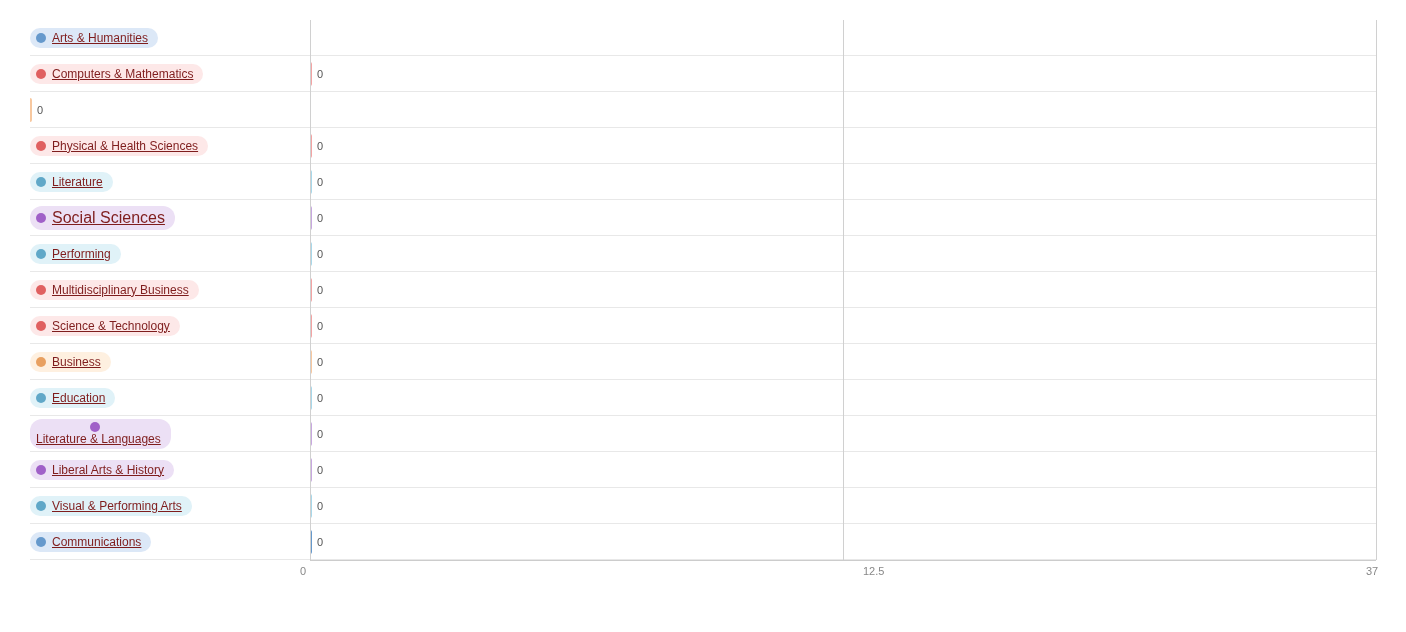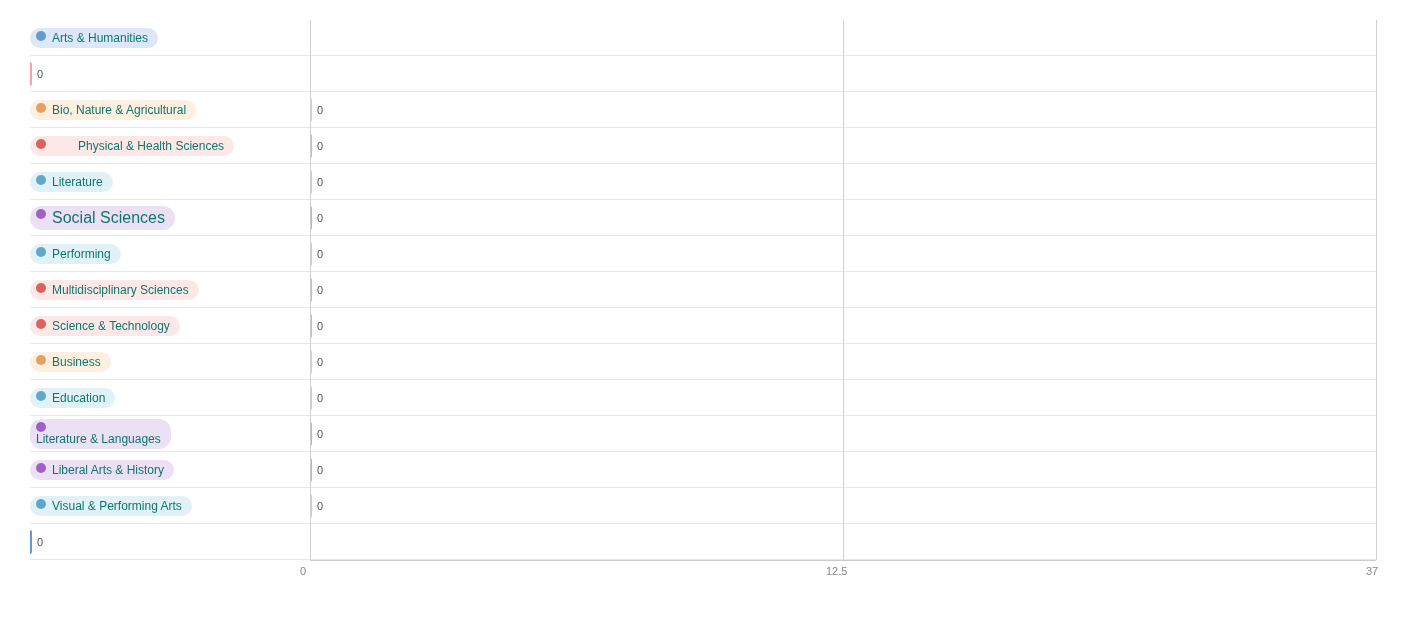--- a/index.html
+++ b/index.html
@@ -42,25 +42,27 @@
       width: 280px;
       min-width: 280px;
       display: flex;
       align-items: center;
       padding-right: 4px;
       position: relative;
       z-index: 2;
     }
     .label-pill {
       display: flex;
+      align-items: center;
       border-radius: 12px;
       padding: 3px 10px 3px 6px;
       font-size: 12px;
-      color: #0f766e;
+      color: #7f1d1d;
       white-space: nowrap;
+      text-decoration: underline;
     }
     .label-dot {
       width: 10px;
       height: 10px;
       border-radius: 50%;
       margin-right: 6px;
       flex-shrink: 0;
     }
     .bar-section {
       flex: 1;
@@ -144,42 +146,42 @@
 
   <div class="bar-row">
         <div class="label-container">
           <div class="label-pill pill-arts">
             <div class="label-dot dot-arts"></div>
             <span style="font-size: 12px;">Arts &amp; Humanities</span>
           </div>
         </div>
       </div>
       <div class="bar-row">
+        <div class="label-container">
+          <div class="label-pill pill-comp">
+            <div class="label-dot dot-comp"></div>
+            <span style="font-size: 12px;">Computers &amp; Mathematics</span>
+          </div>
+        </div>
         <div class="bar-section">
           <div class="bar" style="width: 2px; min-width: 2px; background: rgb(244, 164, 164);"></div>
           <span class="bar-value">0</span>
         </div>
       </div>
       <div class="bar-row">
-        <div class="label-container">
-          <div class="label-pill pill-bio">
-            <div class="label-dot dot-bio"></div>
-            <span style="font-size: 12px;">Bio, Nature &amp; Agricultural</span>
-          </div>
-        </div>
         <div class="bar-section">
           <div class="bar" style="width: 2px; min-width: 2px; background: rgb(247, 200, 160);"></div>
           <span class="bar-value">0</span>
         </div>
       </div>
       <div class="bar-row">
         <div class="label-container">
           <div class="label-pill pill-phys">
             <div class="label-dot dot-phys"></div>
-            <span style="font-size: 12px; margin-left: 26px;">Physical &amp; Health Sciences</span>
+            <span style="font-size: 12px;">Physical &amp; Health Sciences</span>
           </div>
         </div>
         <div class="bar-section">
           <div class="bar" style="width: 2px; min-width: 2px; background: rgb(244, 164, 164);"></div>
           <span class="bar-value">0</span>
         </div>
       </div>
       <div class="bar-row">
         <div class="label-container">
           <div class="label-pill pill-psy">
@@ -213,21 +215,21 @@
         </div>
         <div class="bar-section">
           <div class="bar" style="width: 2px; min-width: 2px; background: rgb(168, 216, 234);"></div>
           <span class="bar-value">0</span>
         </div>
       </div>
       <div class="bar-row">
         <div class="label-container">
           <div class="label-pill pill-multi">
             <div class="label-dot dot-multi"></div>
-            <span style="font-size: 12px;">Multidisciplinary Sciences</span>
+            <span style="font-size: 12px;">Multidisciplinary Business</span>
           </div>
         </div>
         <div class="bar-section">
           <div class="bar" style="width: 2px; min-width: 2px; background: rgb(244, 164, 164);"></div>
           <span class="bar-value">0</span>
         </div>
       </div>
       <div class="bar-row">
         <div class="label-container">
           <div class="label-pill pill-sci">
@@ -294,30 +296,36 @@
             <div class="label-dot dot-vis"></div>
             <span style="font-size: 12px;">Visual &amp; Performing Arts</span>
           </div>
         </div>
         <div class="bar-section">
           <div class="bar" style="width: 2px; min-width: 2px; background: rgb(168, 216, 234);"></div>
           <span class="bar-value">0</span>
         </div>
       </div>
       <div class="bar-row">
+        <div class="label-container">
+          <div class="label-pill pill-com">
+            <div class="label-dot dot-com"></div>
+            <span style="font-size: 12px;">Communications</span>
+          </div>
+        </div>
         <div class="bar-section">
           <div class="bar" style="width: 2px; min-width: 2px; background: rgb(102, 153, 204);"></div>
           <span class="bar-value">0</span>
         </div>
       </div>
       <div class="grid-lines" style="position: absolute; inset: 0px 0px 0px 280px; pointer-events: none;">
         <div style="position: absolute; top: 0px; bottom: 0px; left: 0px; width: 1px; background: rgb(208, 208, 208);"></div>
         <div style="position: absolute; top: 0px; bottom: 0px; left: 533px; width: 1px; background: rgb(208, 208, 208);"></div>
         <div style="position: absolute; top: 0px; bottom: 0px; left: 1066px; width: 1px; background: rgb(208, 208, 208);"></div>
       </div>
     </div>
 
   <div class="x-axis" id="x-axis" style="position: relative; height: 20px;">
   <div class="x-tick" style="position: absolute; left: -10px; top: 4px;">0</div>
-      <div class="x-tick" style="position: absolute; left: 516px; top: 4px;">12.5</div>
+      <div class="x-tick" style="position: absolute; left: 553px; top: 4px;">12.5</div>
       <div class="x-tick" style="position: absolute; left: 1056px; top: 4px;">37</div>
     </div>
 </div>
 
 </body></html>

